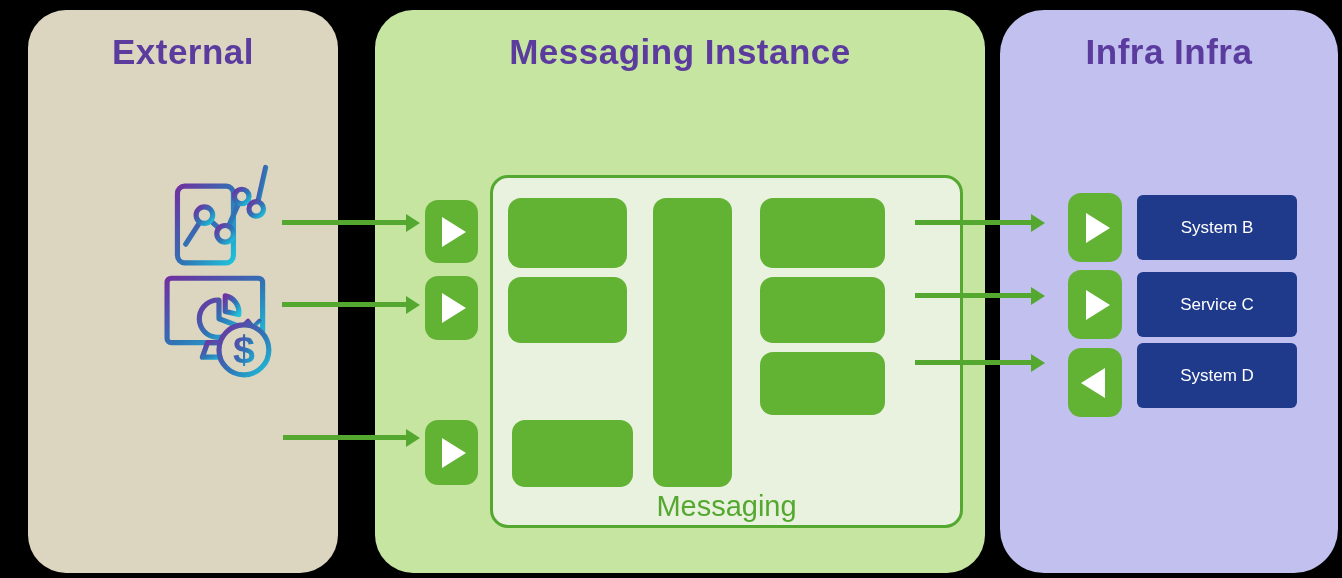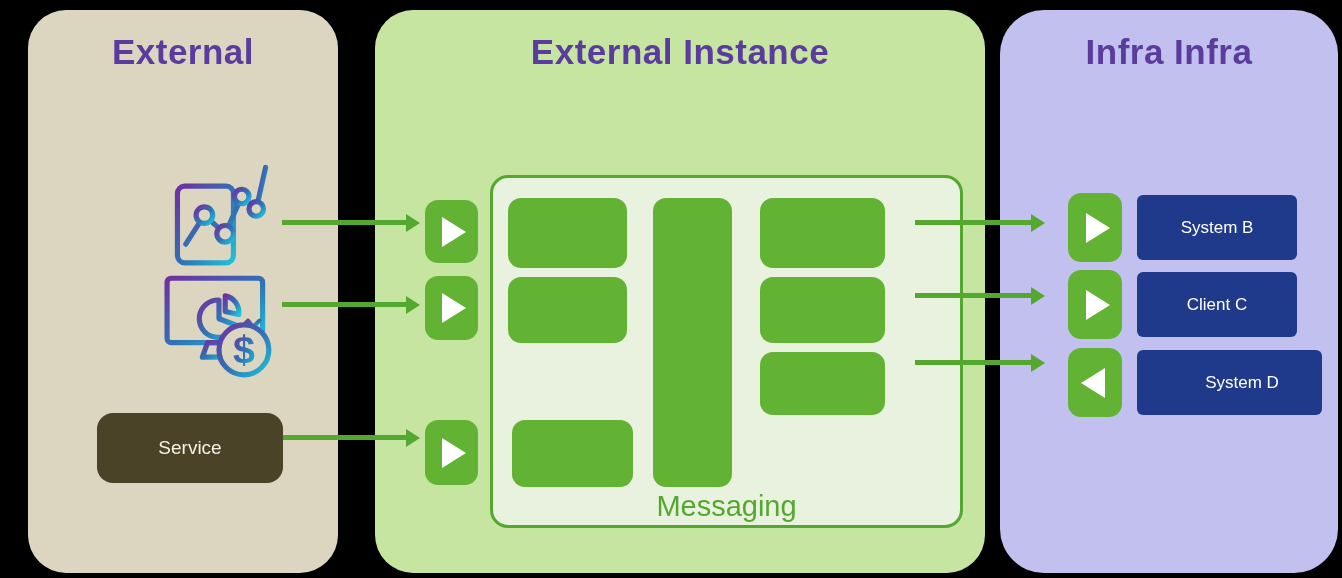--- a/index.html
+++ b/index.html
@@ -112,26 +112,23 @@
       <polyline points="78,53 84,47 89,53 95,47" stroke-width="4"></polyline>
       <line x1="13" y1="58" x2="17" y2="58" stroke-width="4"></line>
       <line x1="13" y1="64" x2="16" y2="64" stroke-width="4"></line>
       <path d="M45 68 L59 68 L64 82 L40 82 Z"></path>
       <line x1="28" y1="88" x2="70" y2="88"></line>
       <circle cx="80" cy="75" r="24" fill="#dcd6c0"></circle>
       <text x="80" y="88" text-anchor="middle" font-size="38" font-weight="bold" font-family="Liberation Sans, sans-serif" fill="url(#g2)" stroke="none">$</text>
     </g>
   </svg>
 
-  <div class="service-box">
-    <span>Service</span>
-  </div>
 
   <div class="panel panel-messaging">
-    <div class="panel-title">External Instance</div>
+    <div class="panel-title">Messaging Instance</div>
   </div>
 
   <div class="msg-box"></div>
 
   <div class="blk" style="left:508px;top:198px;width:119px;height:70px;"></div>
   <div class="blk" style="left:508px;top:277px;width:119px;height:66px;"></div>
   <div class="blk" style="left:512px;top:420px;width:121px;height:67px;"></div>
   <div class="blk" style="left:653px;top:198px;width:79px;height:289px;"></div>
   <div class="blk" style="left:760px;top:198px;width:125px;height:70px;"></div>
   <div class="blk" style="left:760px;top:277px;width:125px;height:66px;"></div>
@@ -156,27 +153,27 @@
     <span class="tri-right"></span>
   </div>
   <div class="sys-box" style="top:195px;">
     <span>System B</span>
   </div>
 
   <div class="play" style="left:1068px;top:270px;width:54px;height:69px;">
     <span class="tri-right"></span>
   </div>
   <div class="sys-box" style="top:272px;">
-    <span>Client C</span>
+    <span>Service C</span>
   </div>
 
   <div class="play" style="left:1068px;top:348px;width:54px;height:69px;">
     <span class="tri-left"></span>
   </div>
-  <div class="sys-box" style="top:350px;padding-left:25px;">
+  <div class="sys-box" style="top:343px;">
     <span>System D</span>
   </div>
 
   <div class="arrow" style="left:282px;top:220px;width:124px;"></div>
   <div class="arrow" style="left:282px;top:302px;width:124px;"></div>
   <div class="arrow" style="left:283px;top:435px;width:123px;"></div>
   <div class="arrow" style="left:915px;top:220px;width:116px;"></div>
   <div class="arrow" style="left:915px;top:293px;width:116px;"></div>
   <div class="arrow" style="left:915px;top:360px;width:116px;"></div>
 

